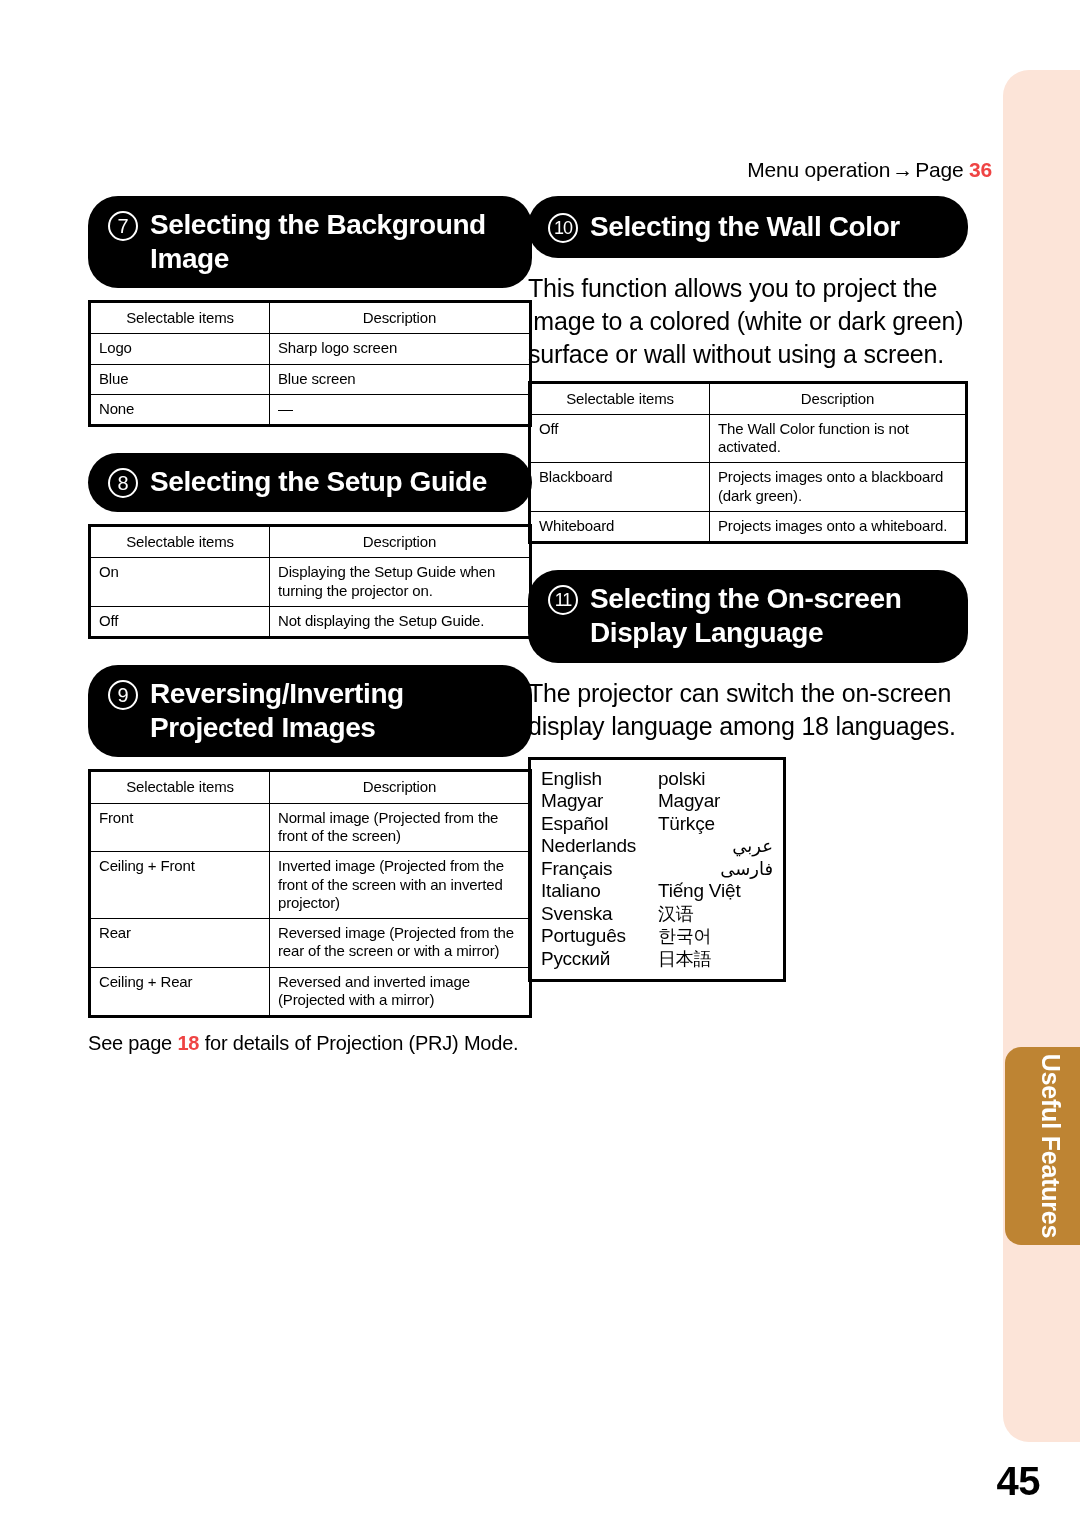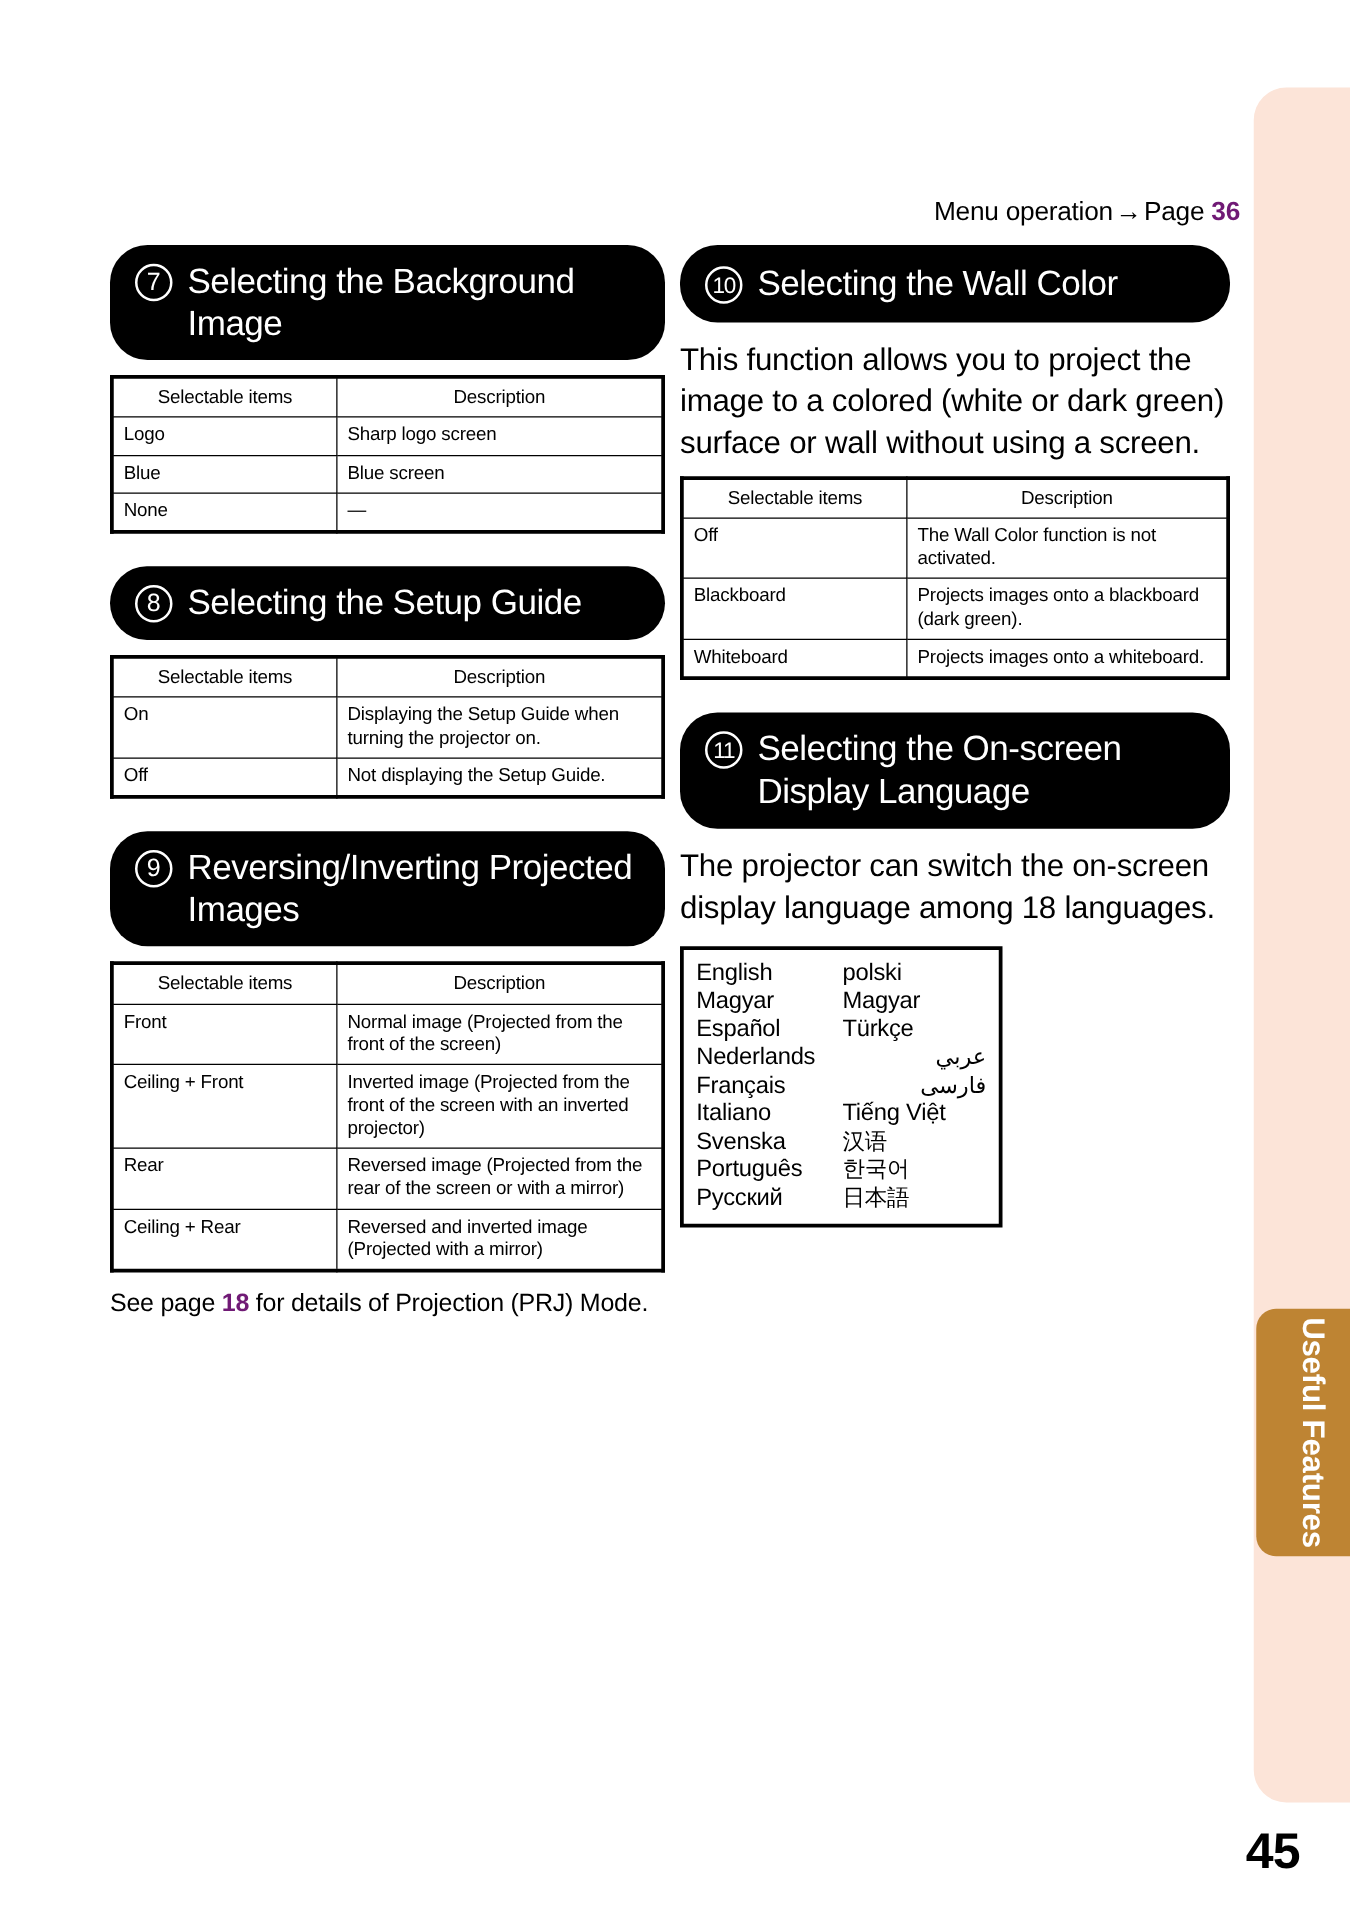--- a/index.html
+++ b/index.html
@@ -69,33 +69,33 @@
 
   .top-note {
     position: absolute;
     left: 550px;
     top: 158px;
     width: 442px;
     text-align: right;
     font-size: 21px;
     letter-spacing: -0.2px;
   }
-  .blue { color: #701a75; font-weight: bold; }
+  .blue { color: #ef4444; font-weight: bold; }
   .arrow { font-weight: bold; padding: 0 2px; }
 
   
   .col-left {
     position: absolute;
     left: 88px;
     top: 196px;
     width: 444px;
   }
   .col-right {
     position: absolute;
-    left: 544px;
+    left: 528px;
     top: 196px;
     width: 440px;
   }
 
   
   .pill {
     background: #000000;
     color: #ffffff;
     border-radius: 30px;
     padding: 11px 20px 13px 20px;
@@ -115,21 +115,21 @@
     font-size: 20px;
     font-weight: normal;
     line-height: 1;
     margin-top: 4px;
     margin-right: 12px;
     box-sizing: border-box;
   }
   .pill-num.wide { letter-spacing: -1px; font-size: 18px; }
   .pill-title {
     font-size: 28px;
-    font-weight: normal;
+    font-weight: bold;
     line-height: 1.2;
     letter-spacing: -0.4px;
     padding-top: 1px;
   }
 
   
   table.spec {
     border-collapse: collapse;
     width: 100%;
     table-layout: fixed;

